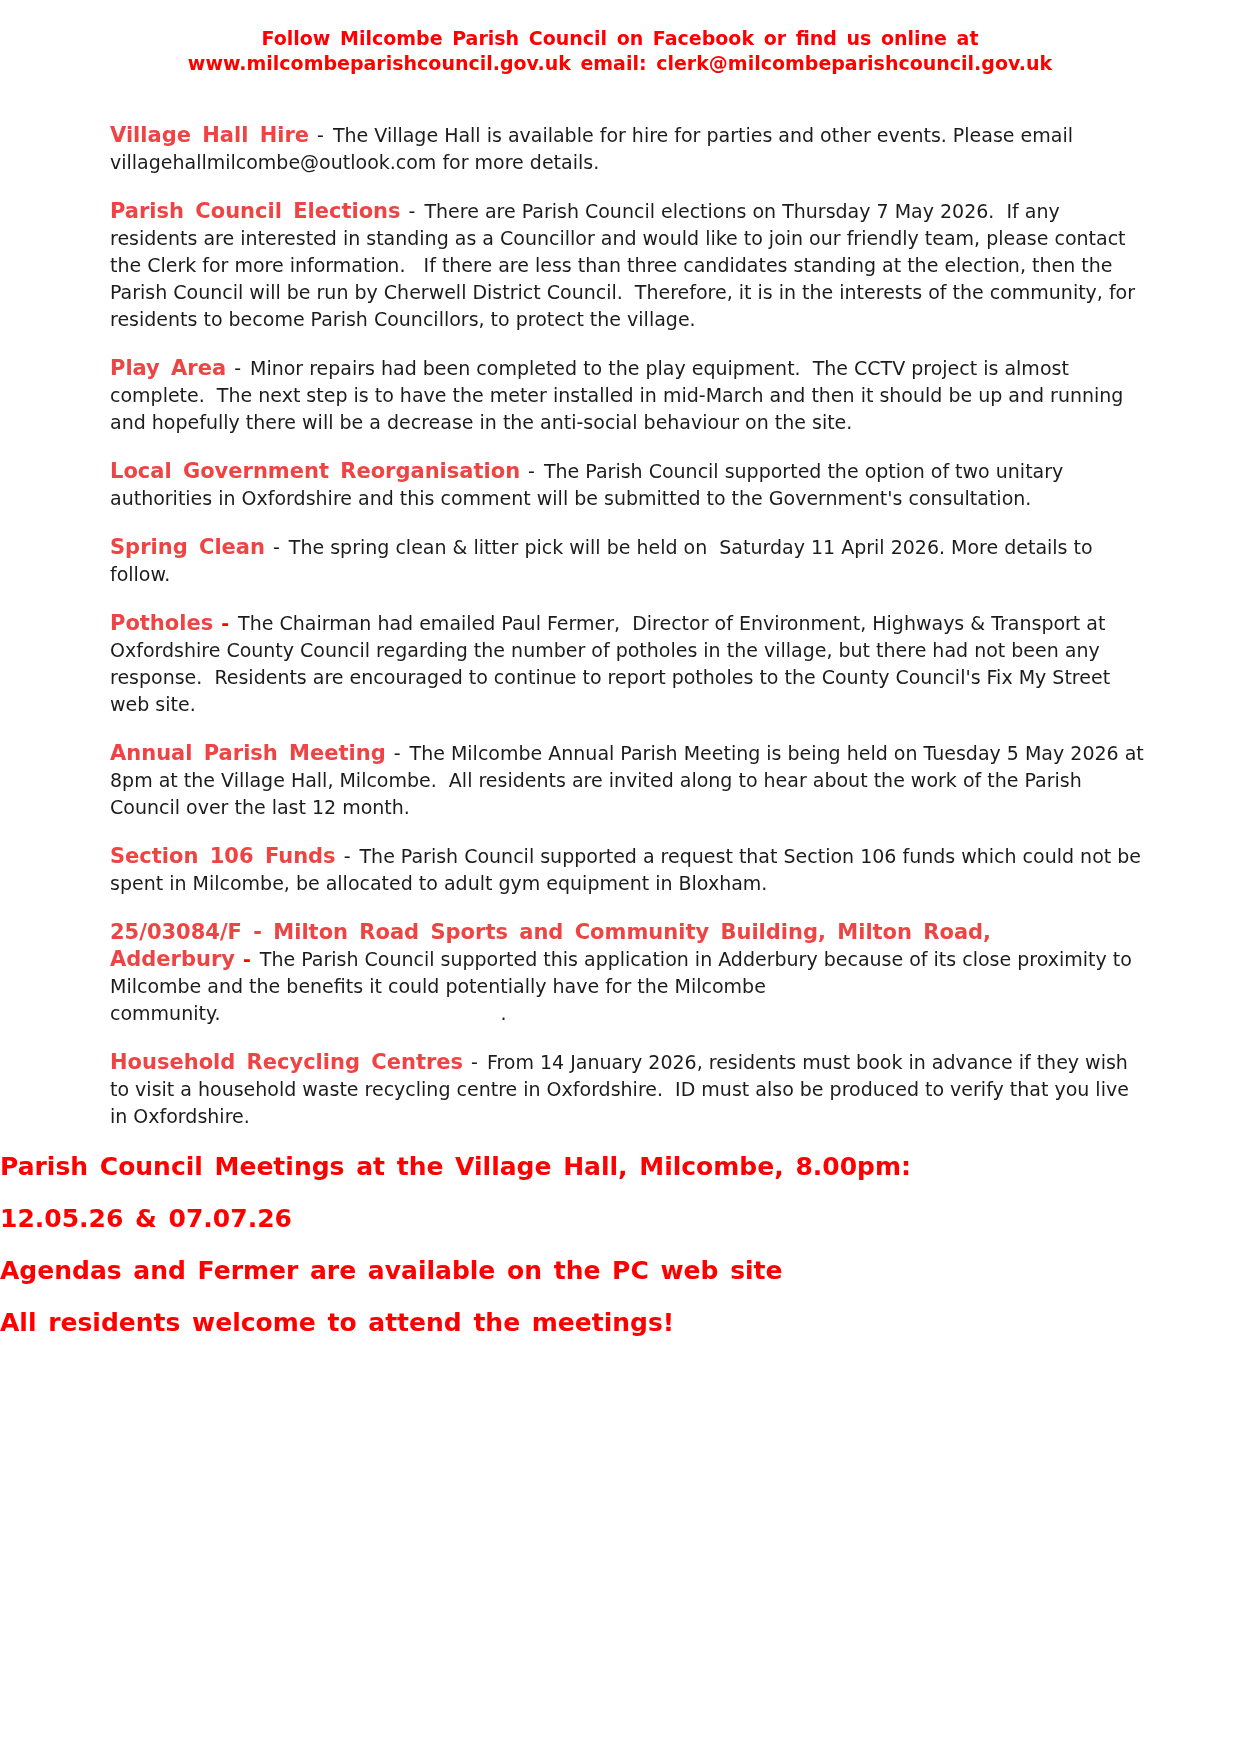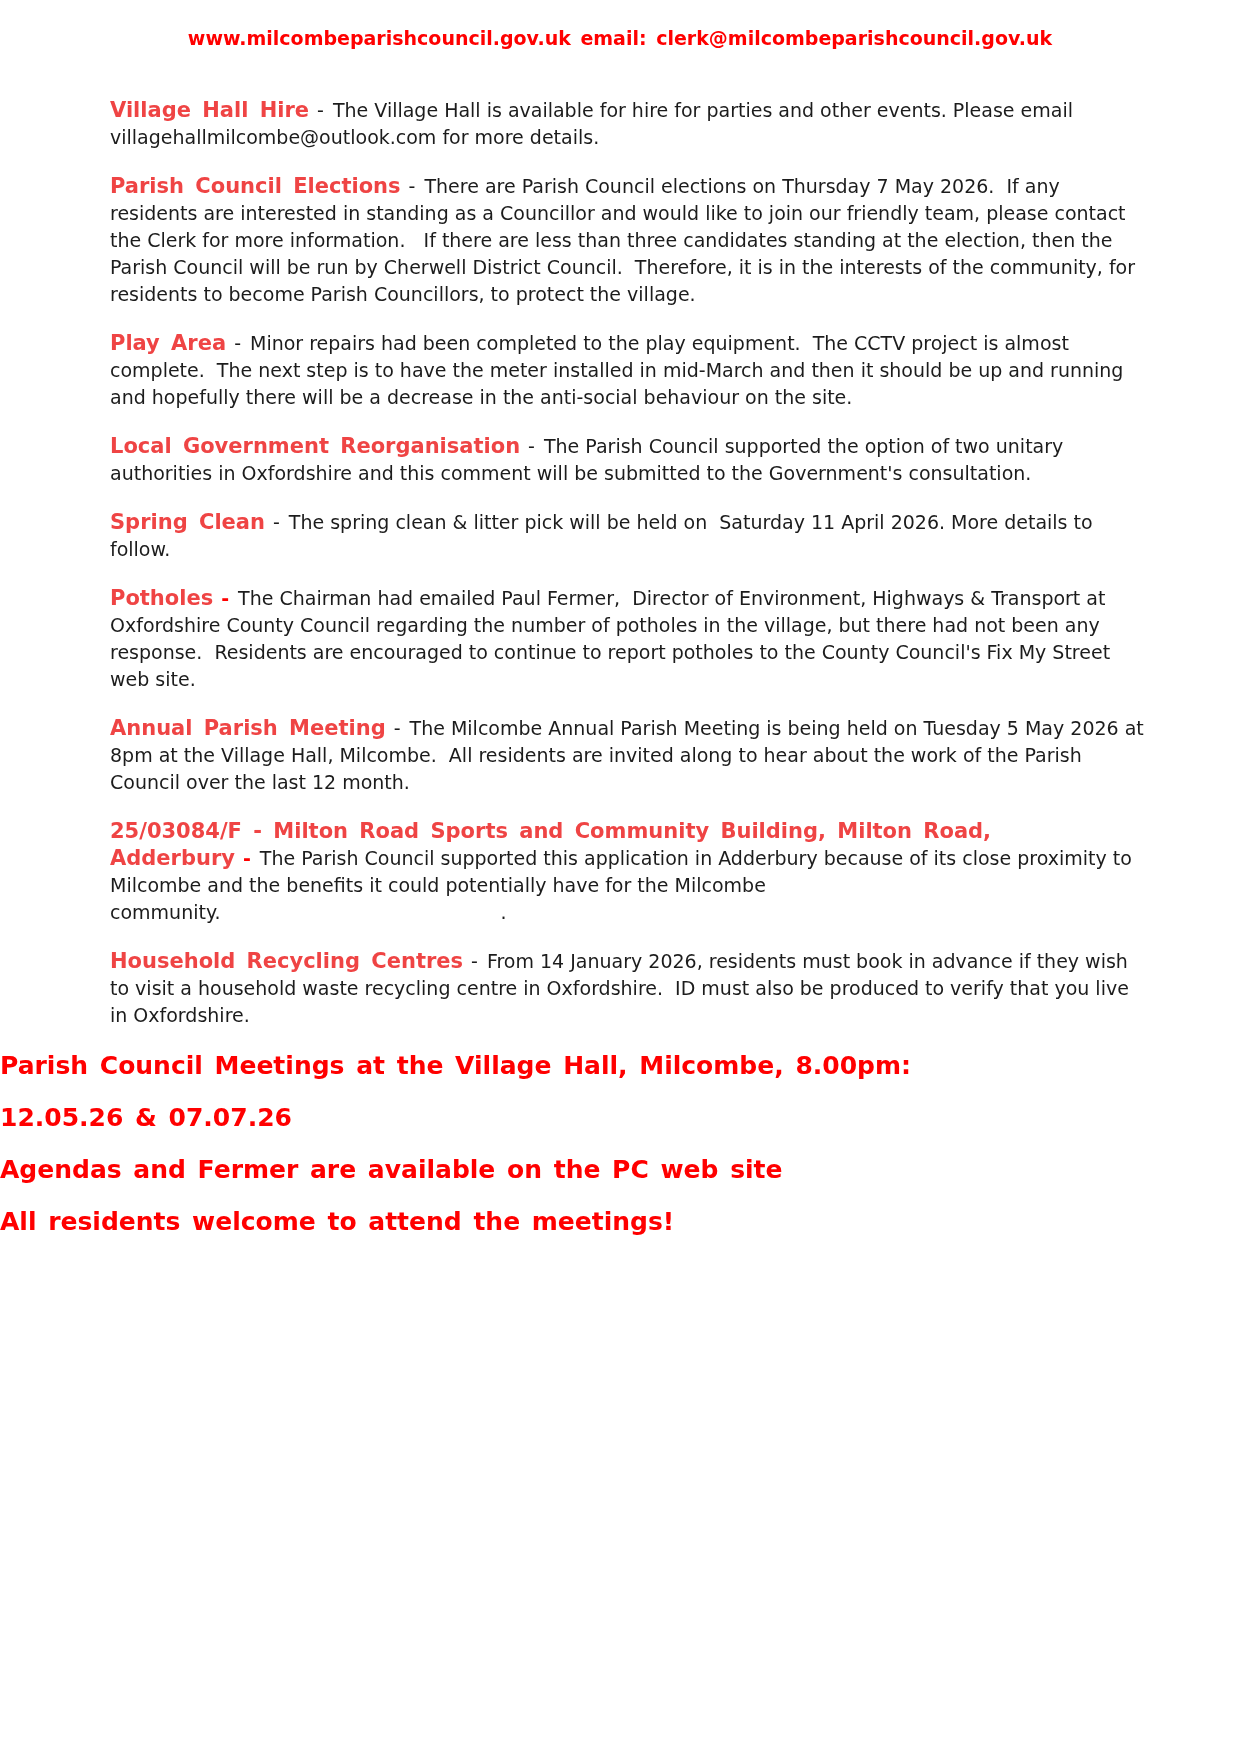--- a/index.html
+++ b/index.html
@@ -67,20 +67,21 @@
     word-spacing: 3px;
   }
   .footer div { margin-bottom: 22px; }
 </style>
 </head>
 <body>
 
 <div class="page">
 
   <div class="masthead">
+    <div>Follow Milcombe Parish Council on Facebook or find us online at</div>
     <div>www.milcombeparishcouncil.gov.uk  email: clerk@milcombeparishcouncil.gov.uk</div>
   </div>
 
 
   <div class="content">
 
     <p class="section"><span class="h">Village Hall Hire</span><span class="sep">-</span><span class="b">The Village Hall is available for hire for parties and other events. Please email villagehallmilcombe@outlook.com for more details.</span></p>
 
     <p class="section"><span class="h">Parish Council Elections</span><span class="sep">-</span><span class="b">There are Parish Council elections on Thursday 7 May 2026.  If any residents are interested in standing as a Councillor and would like to join our friendly team, please contact the Clerk for more information.   If there are less than three candidates standing at the election, then the Parish Council will be run by Cherwell District Council.  Therefore, it is in the interests of the community, for residents to become Parish Councillors, to protect the village.</span></p>
 
@@ -88,20 +89,21 @@
 
     <p class="section"><span class="h">Local Government Reorganisation</span><span class="sep">-</span><span class="b">The Parish Council supported the option of two unitary authorities in Oxfordshire and this comment will be submitted to the Government's consultation.</span></p>
 
     <p class="section"><span class="h">Spring Clean</span><span class="sep">-</span><span class="b">The spring clean &amp; litter pick will be held on  Saturday 11 April 2026. More details to follow.</span></p>
 
     <p class="section"><span class="h">Potholes</span><span class="sep red">-</span><span class="b">The Chairman had emailed Paul Fermer,  Director of Environment, Highways &amp; Transport at Oxfordshire County Council regarding the number of potholes in the village, but there had not been any response.  Residents are encouraged to continue to report potholes to the County Council's Fix My Street web site.</span></p>
 
     <p class="section"><span class="h">Annual Parish Meeting</span><span class="sep">-</span><span class="b">The Milcombe Annual Parish Meeting is being held on Tuesday 5 May 2026 at 8pm at the Village Hall, Milcombe.  All residents are invited along to hear about the work of the Parish Council over the last 12 month.</span></p>
 
 
+    <p class="section"><span class="h">Section 106 Funds</span><span class="sep">-</span><span class="b">The Parish Council supported a request that Section 106 funds which could not be spent in Milcombe, be allocated to adult gym equipment in Bloxham.</span></p>
 
     <p class="section"><span class="h">25/03084/F - Milton Road Sports and Community Building, Milton Road, Adderbury</span><span class="sep red">-</span><span class="b">The Parish Council supported this application in Adderbury because of its close proximity to Milcombe and the benefits it could potentially have for the Milcombe community.</span><span class="stray-dot">.</span></p>
 
     <p class="section"><span class="h">Household Recycling Centres</span><span class="sep">-</span><span class="b">From 14 January 2026, residents must book in advance if they wish to visit a household waste recycling centre in Oxfordshire.  ID must also be produced to verify that you live in Oxfordshire.</span></p>
 
   </div>
 
   <div class="footer">
     <div>Parish Council Meetings at the Village Hall, Milcombe, 8.00pm:</div>
     <div>12.05.26 &amp; 07.07.26</div>

